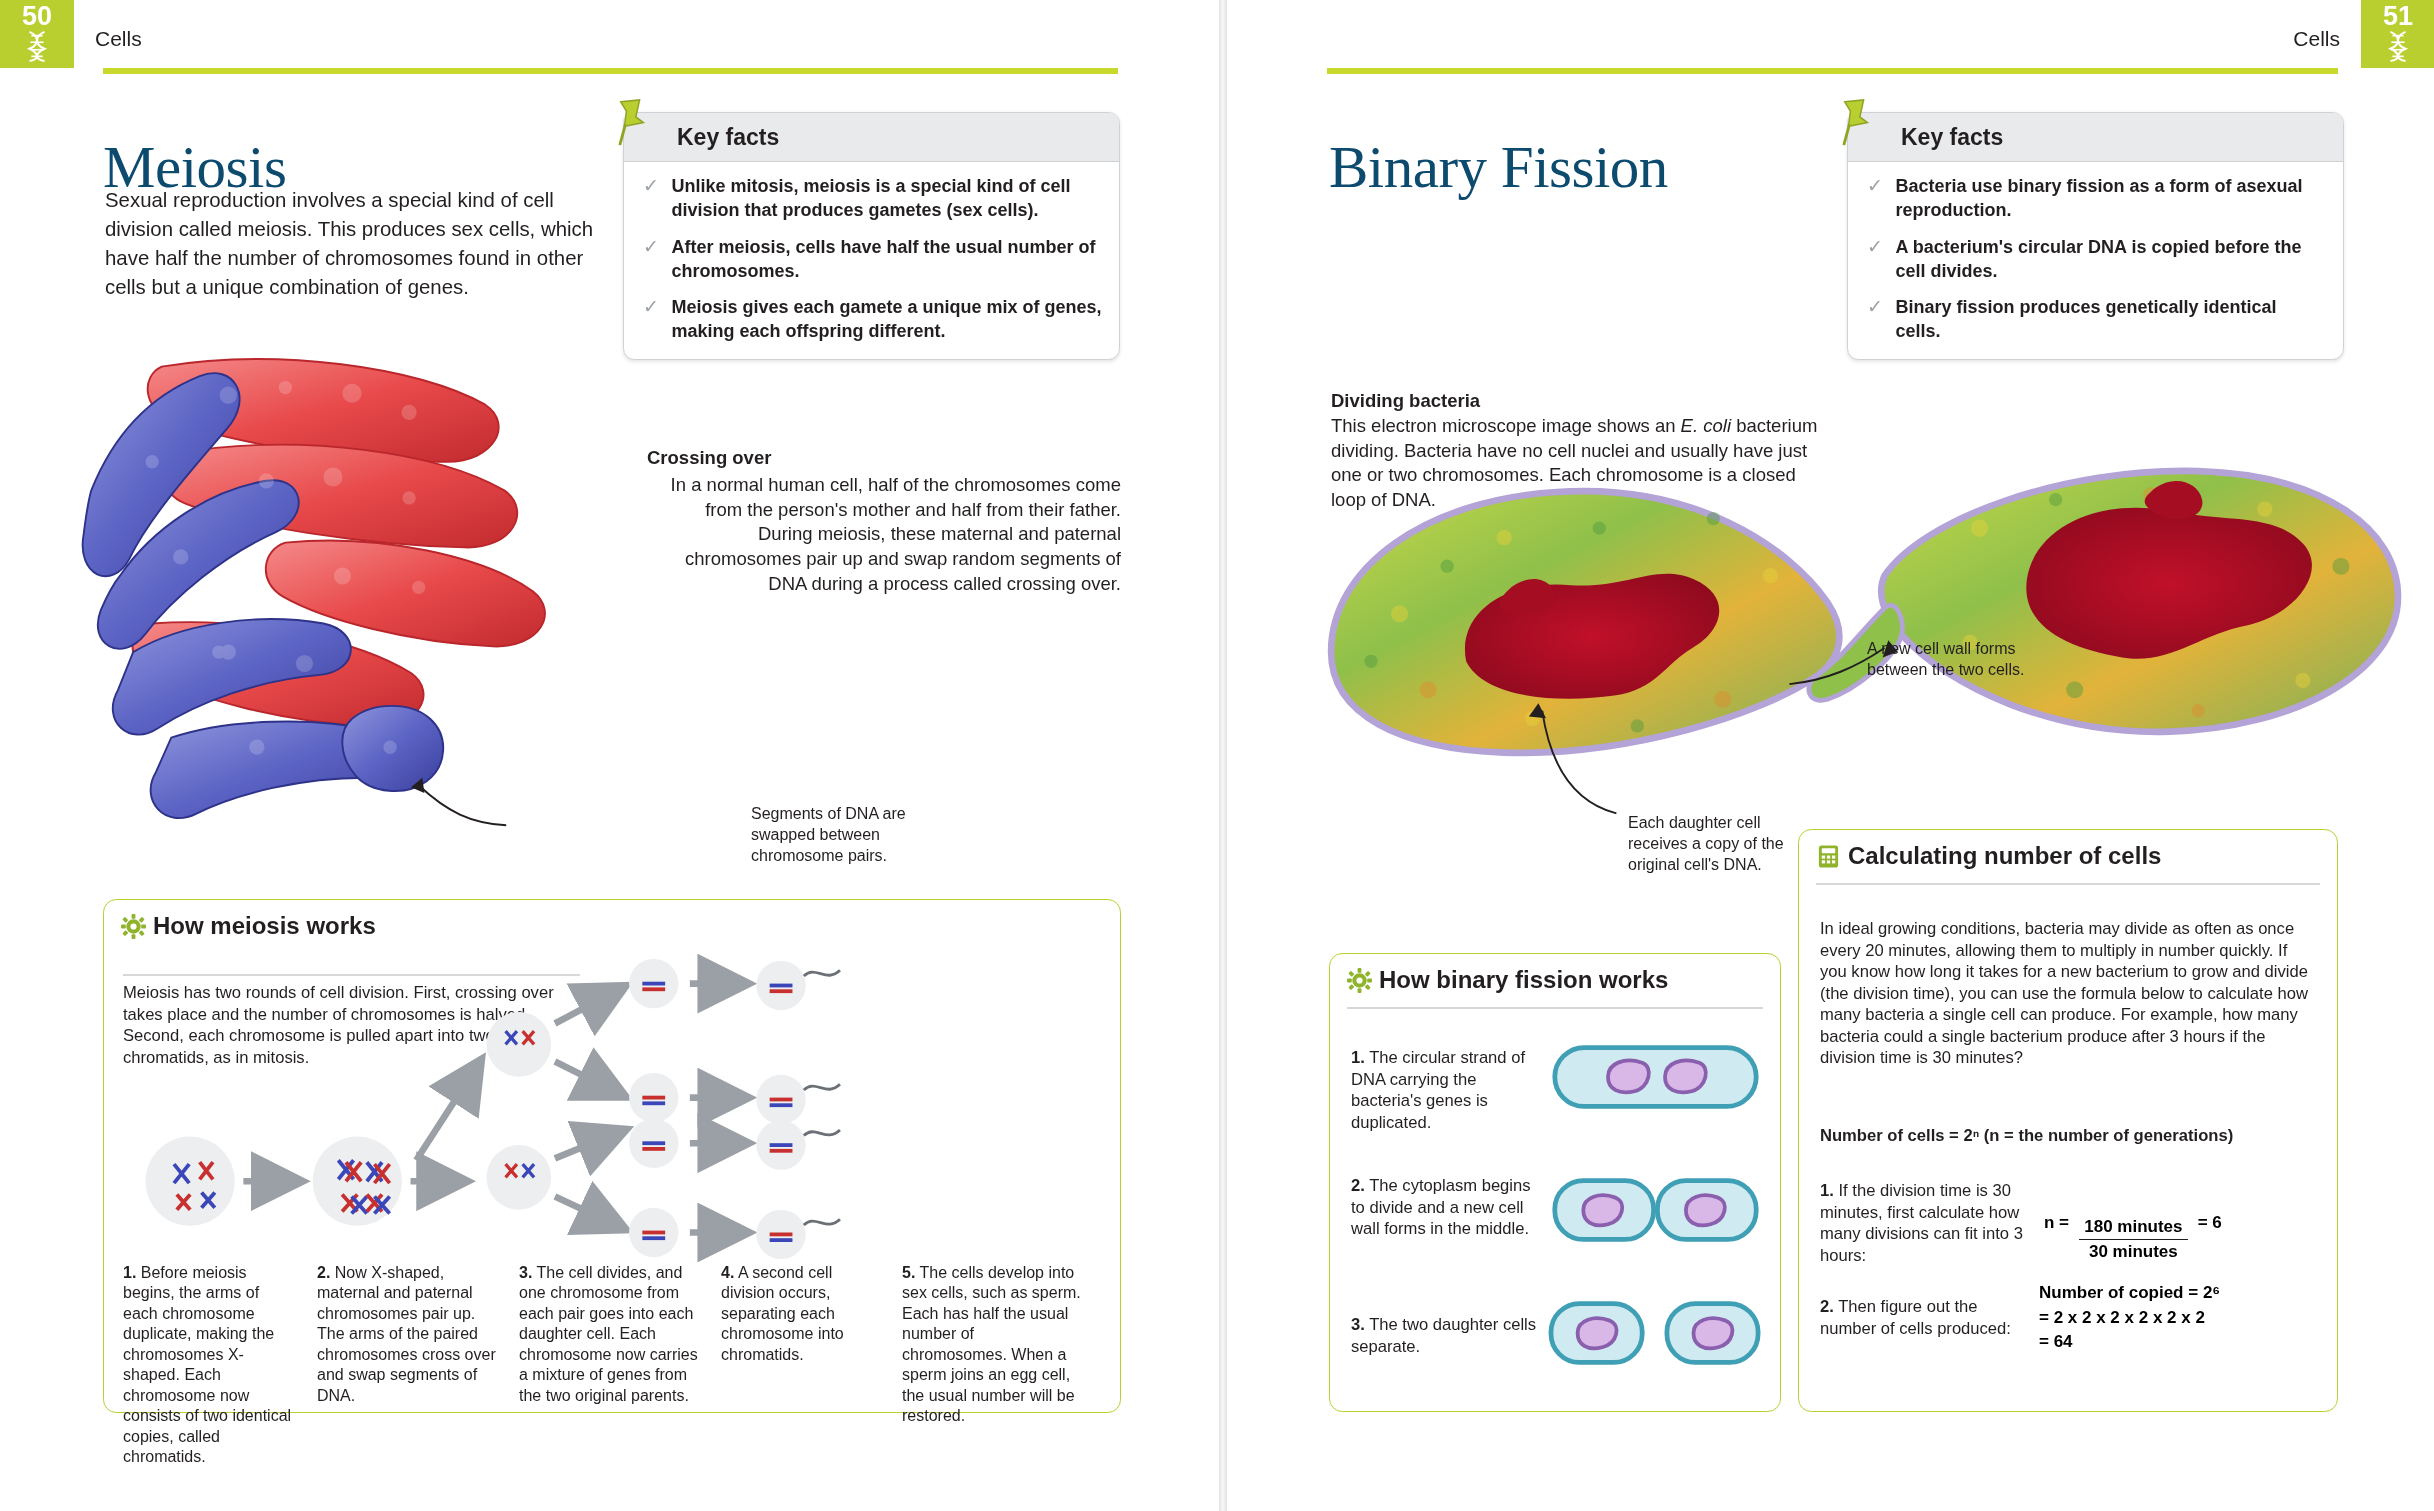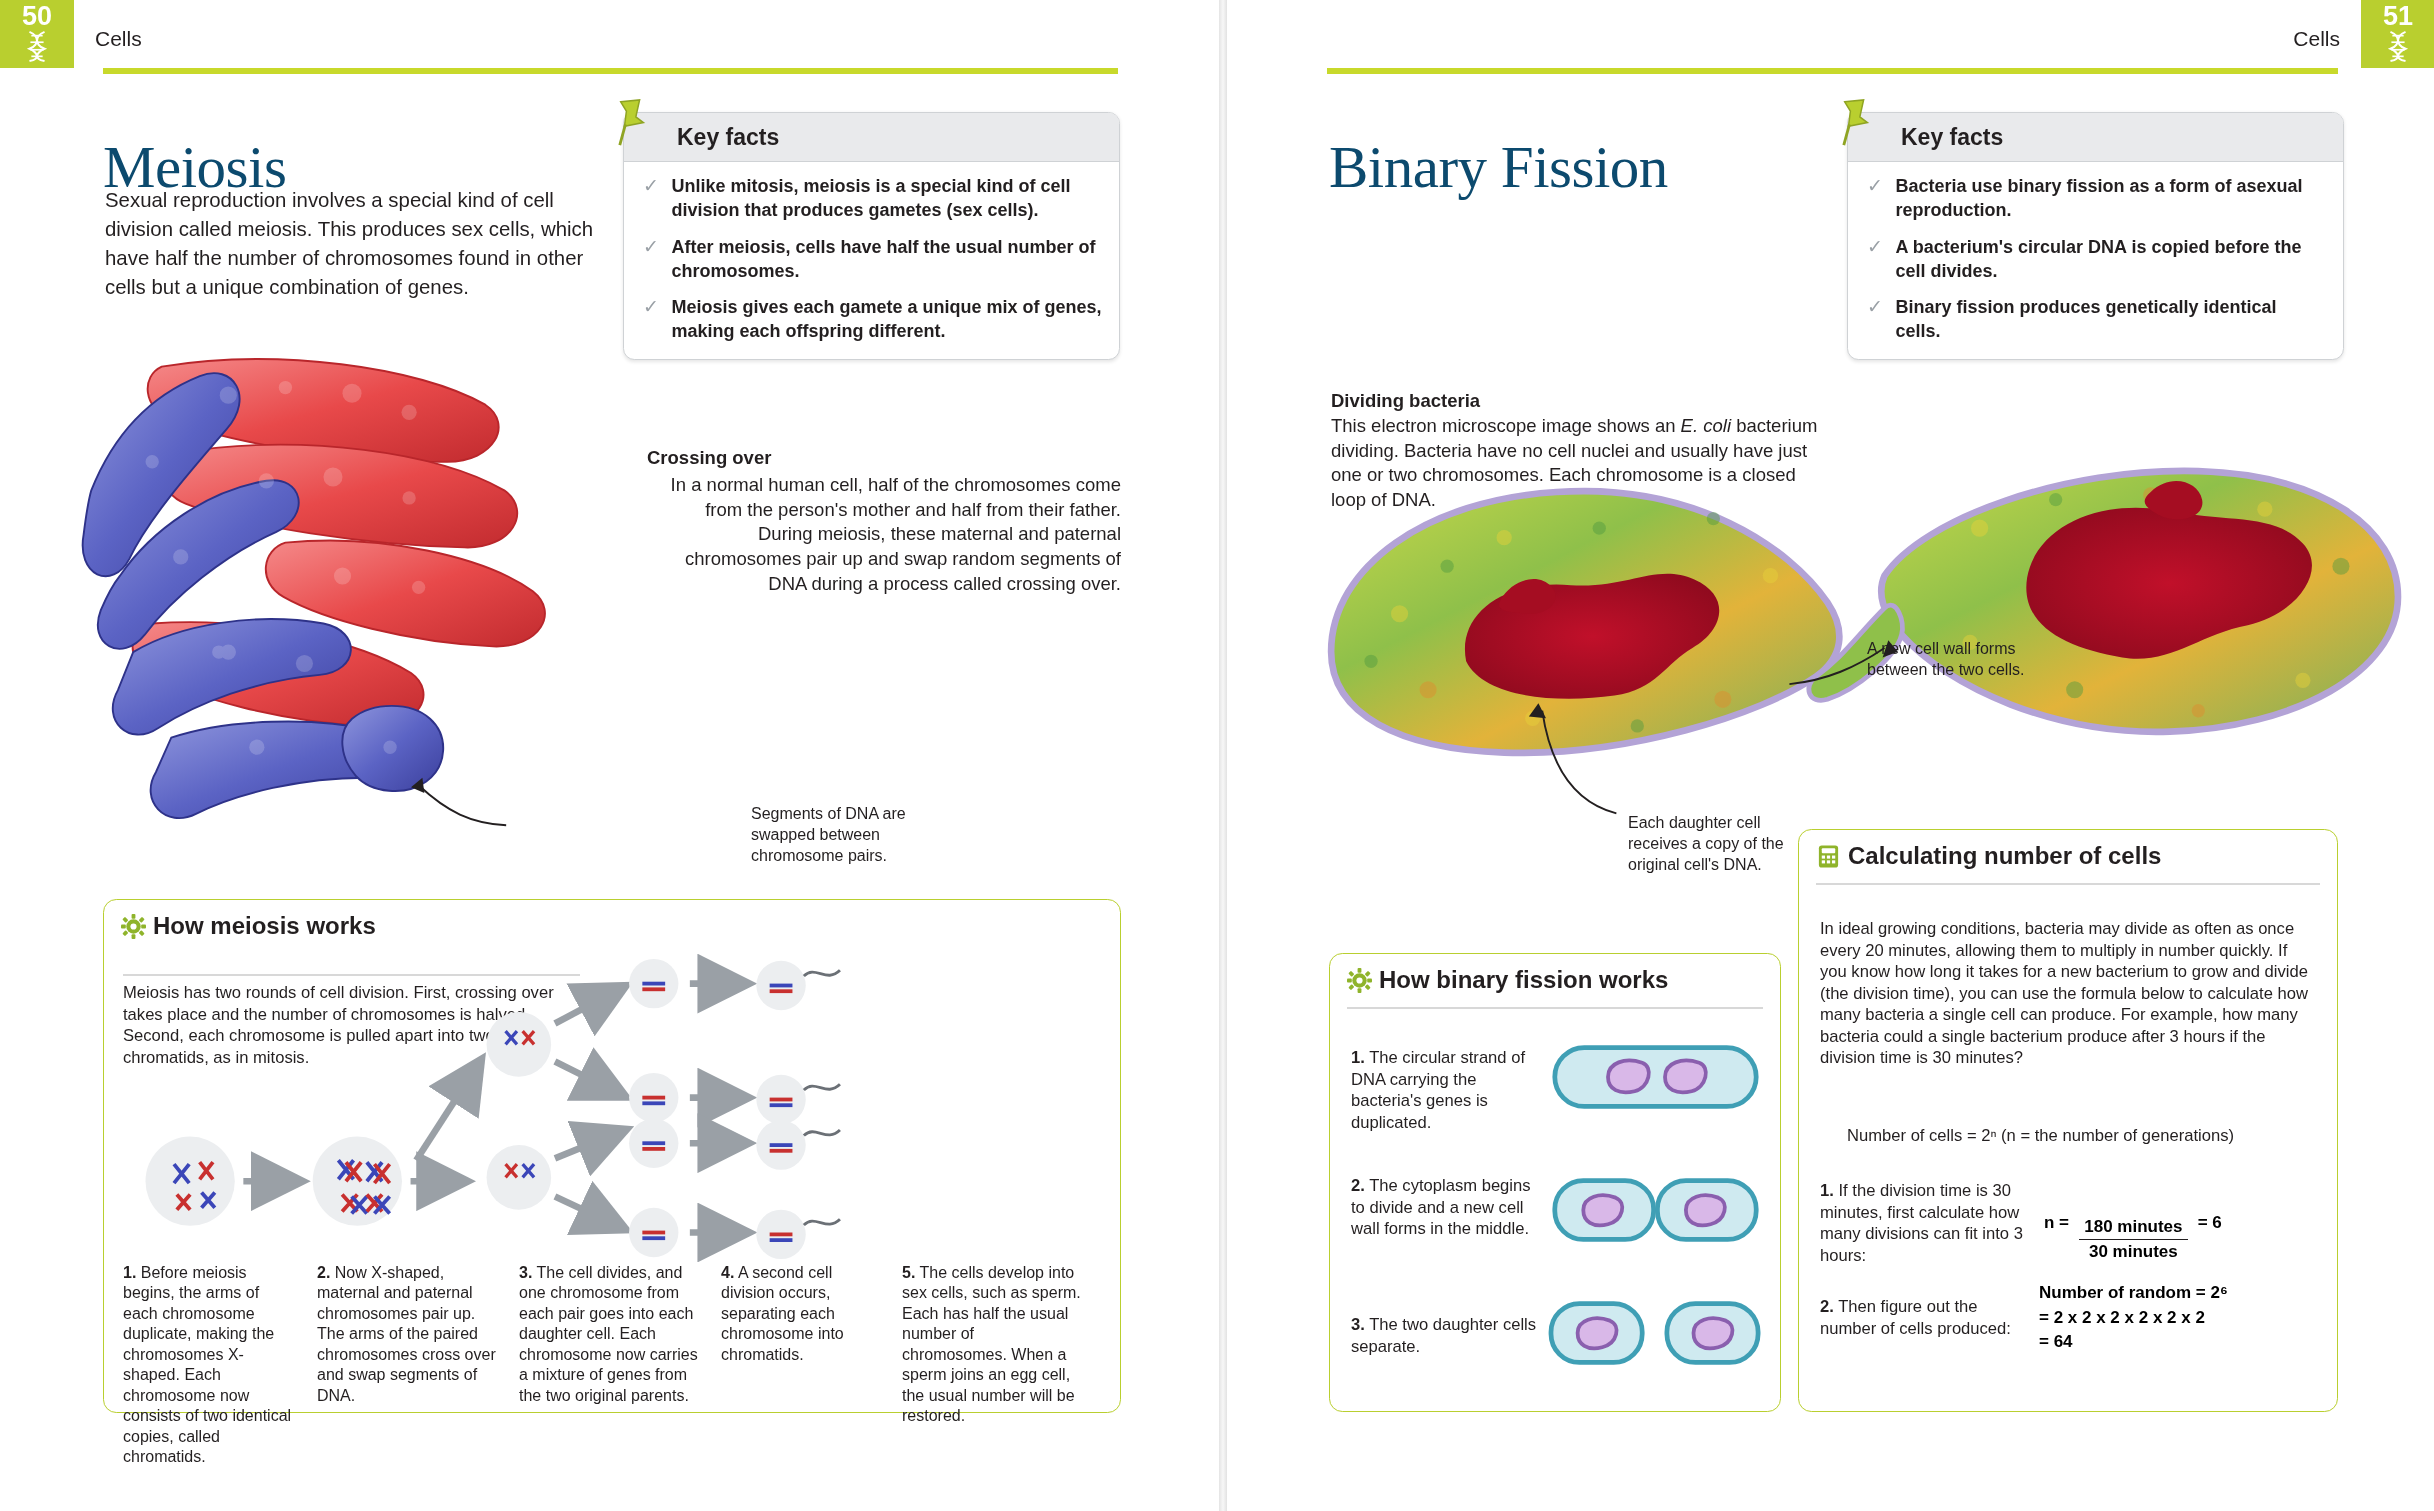--- a/index.html
+++ b/index.html
@@ -539,21 +539,21 @@
               <rect x="11.3" y="17" width="3.4" height="3.2"></rect>
             <rect x="16.6" y="17" width="3.4" height="3.2"></rect>
           </g>
         </svg>
         <span class="ph-text">Calculating number of cells</span>
       </div>
       <div class="panel-sep" style="margin-top:3.8px;"></div>
 
       <div class="small" style="position:absolute; left:21px; top:88px; width:495px;">In ideal growing conditions, bacteria may divide as often as once every 20 minutes, allowing them to multiply in number quickly. If you know how long it takes for a new bacterium to grow and divide (the division time), you can use the formula below to calculate how many bacteria a single cell can produce. For example, how many bacteria could a single bacterium produce after 3 hours if the division time is 30 minutes?</div>
 
-      <div class="small" style="position:absolute; left:21px; top:295px; width:495px; font-weight:400;margin-left:27px;">Number of cells = 2ⁿ (n = the number of generations)</div>
+      <div class="small" style="position:absolute; left:21px; top:295px; width:495px; font-weight:700;">Number of cells = 2ⁿ (n = the number of generations)</div>
 
       <div class="small" style="position:absolute; left:21px; top:350px; width:204px;">
         <span class="num">1.</span>
         <span>If the division time is 30 minutes, first calculate how many divisions can fit into 3 hours:</span>
       </div>
 
       <div style="position:absolute; left:245px; top:354px; display:flex; align-items:center; gap:9.5px; font-size:17px;">
         <span class="num">n =</span>
         <span class="frac">
           <span class="top" style="display:block;">180 minutes</span>
@@ -561,21 +561,21 @@
         </span>
         <span class="num">= 6</span>
       </div>
 
       <div class="small" style="position:absolute; left:21px; top:466px; width:204px;">
         <span class="num">2.</span>
         <span>Then figure out the number of cells produced:</span>
       </div>
 
       <div style="position:absolute; left:240px; top:451px; font-size:17px; font-weight:700; line-height:1.45;">
-        <div>Number of random  =  2⁶</div>
+        <div>Number of copied  =  2⁶</div>
         <div>= 2 x 2 x 2 x 2 x 2 x 2</div>
         <div>=  64</div>
       </div>
     </div>
   </div>
 
   <div class="gutter"></div>
 </div>
 
 

